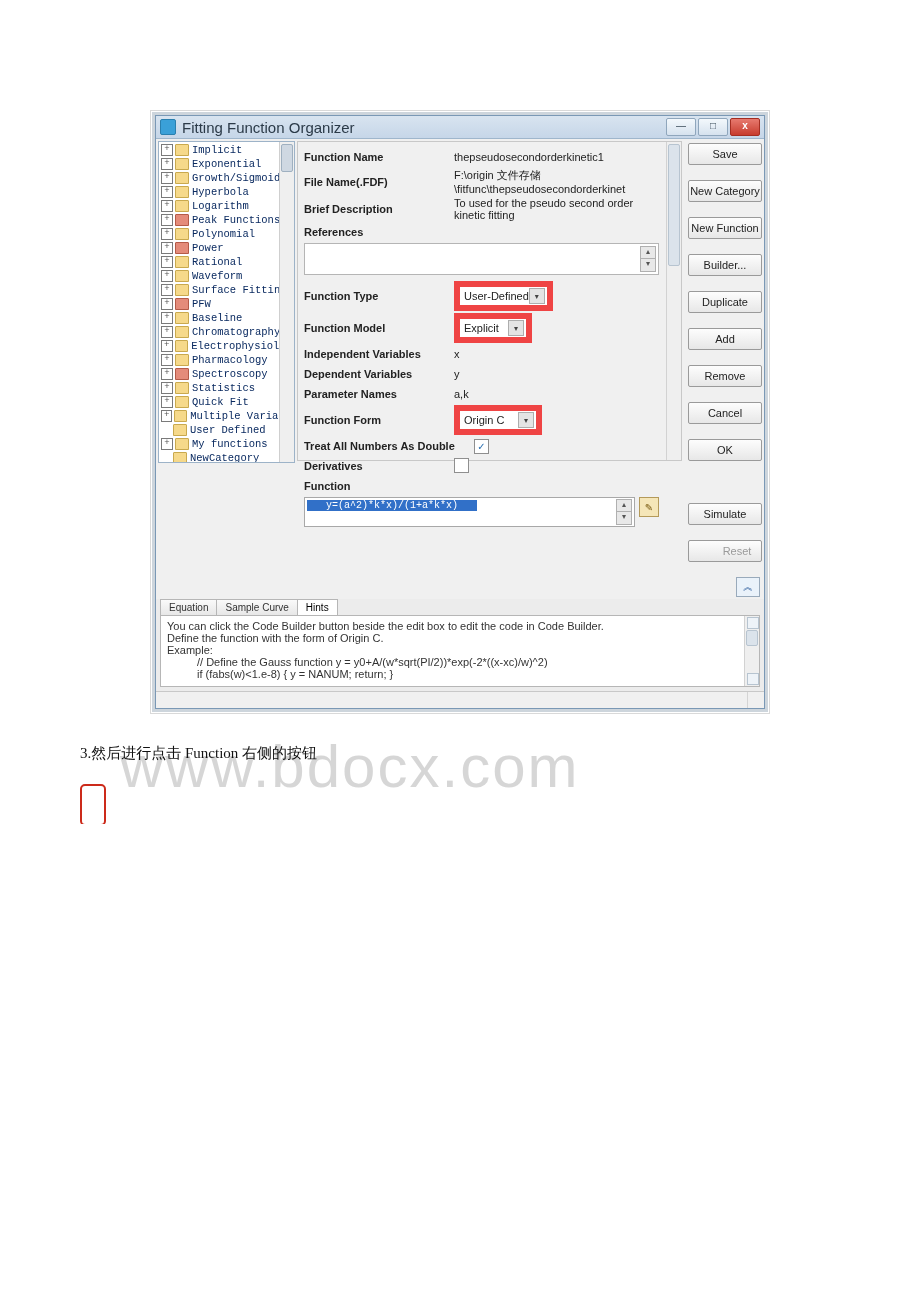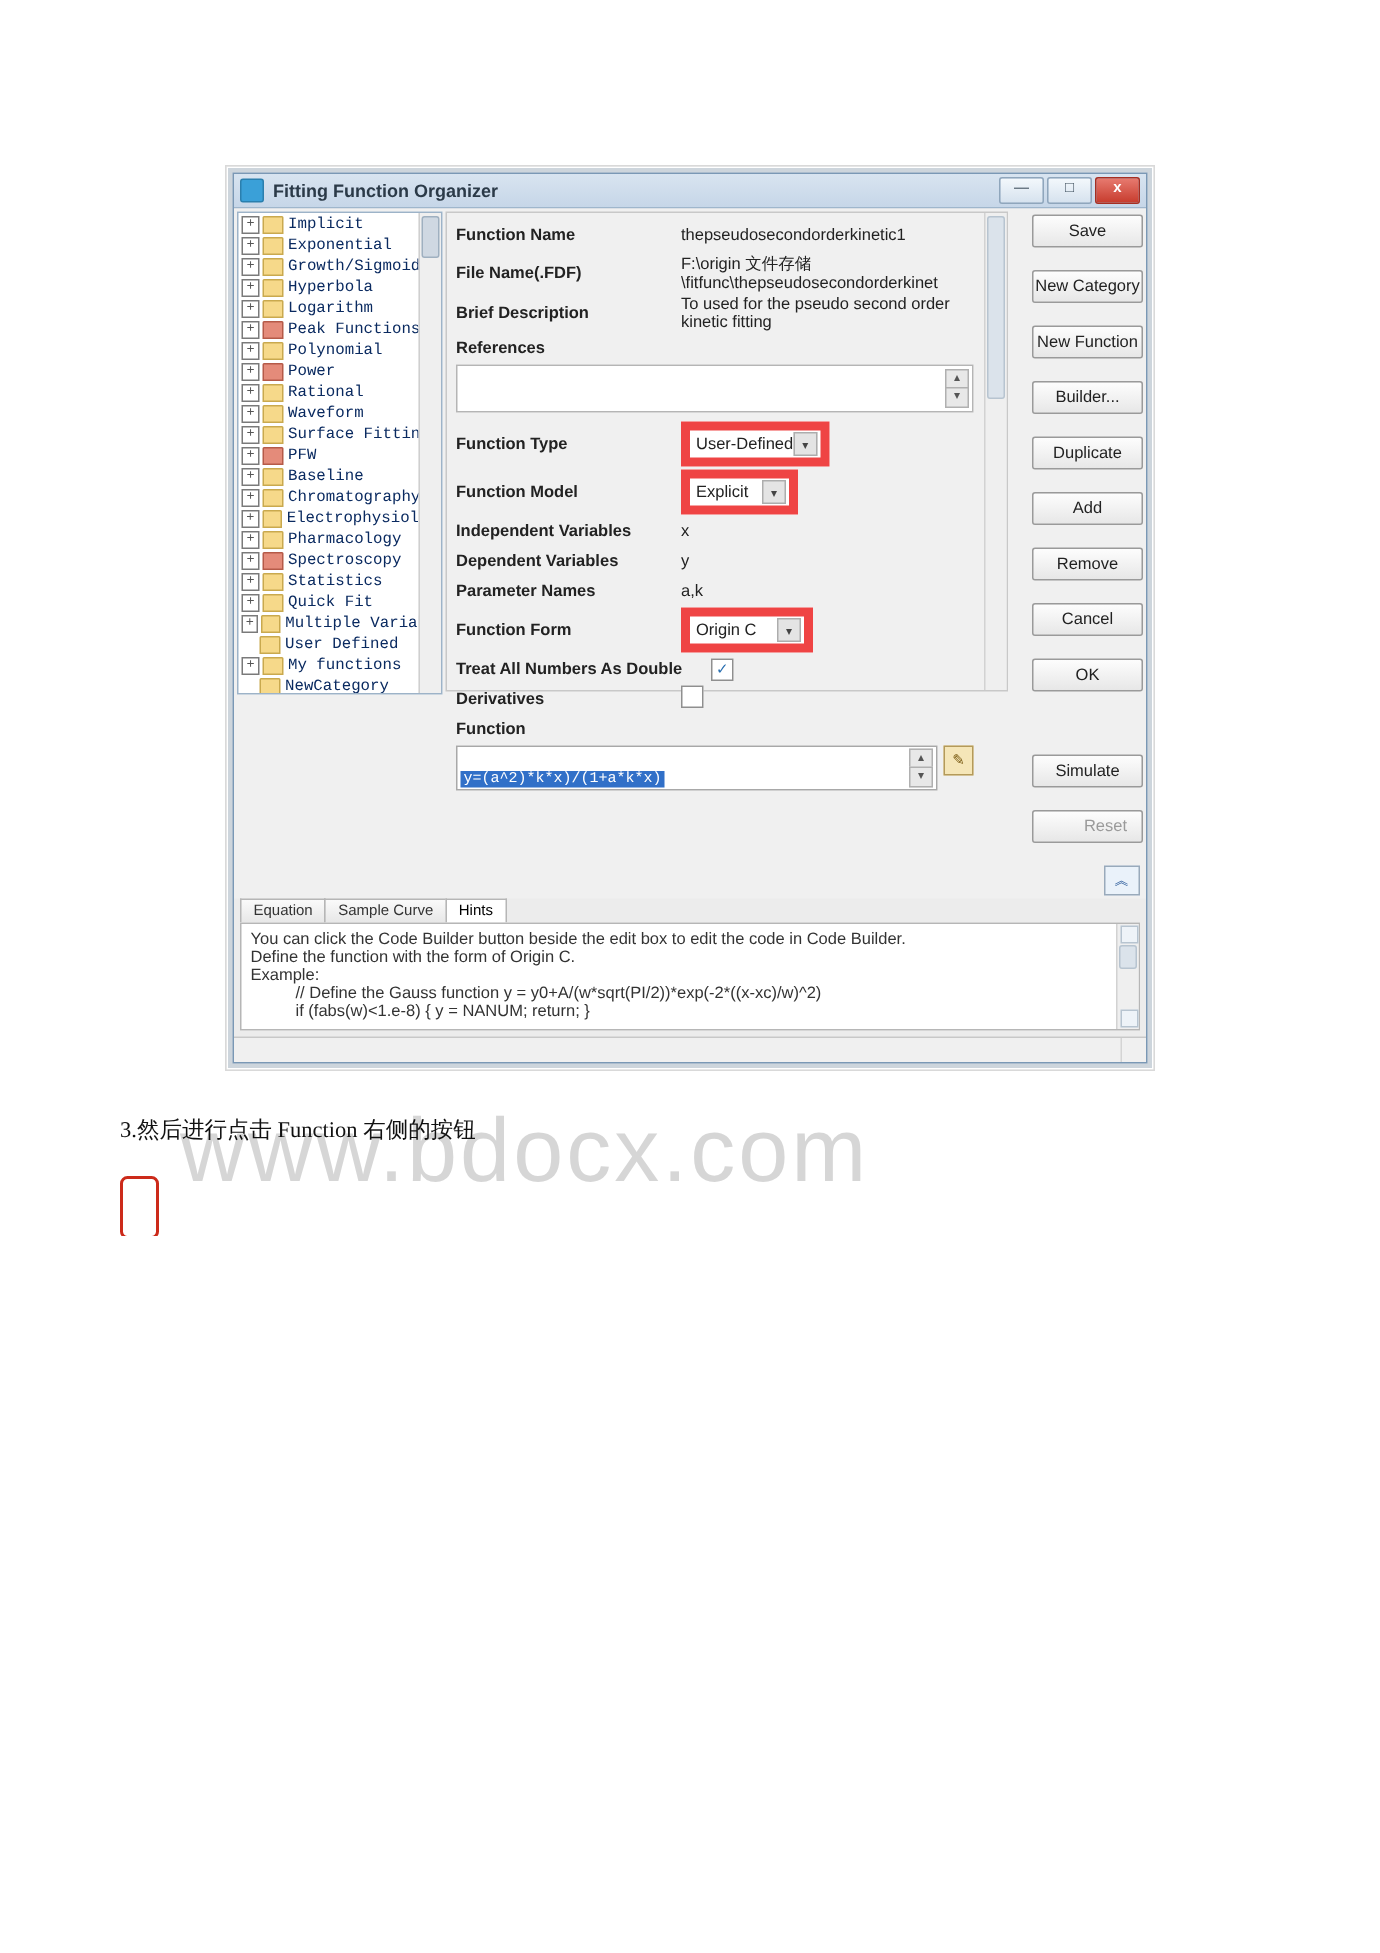--- a/index.html
+++ b/index.html
@@ -40,23 +40,22 @@
   .titlebar .app-icon {
     width: 14px; height: 14px;
     background: #3aa0d8;
     border: 1px solid #2a7fae;
     margin-right: 6px;
     border-radius: 2px;
     position: relative;
   }
   .titlebar .title-text {
     flex: 1;
-    font-size: 12px;
+    font-size: 15px;
     color: #2b3a48;
-    font-weight: bold;
   }
   .winbtns { display: flex; gap: 2px; }
   .winbtn {
     width: 28px; height: 16px;
     border: 1px solid #8fa6bc;
     background: linear-gradient(#f3f8fc,#d6e2ee);
     border-radius: 2px;
     font-size: 10px;
     text-align: center;
     line-height: 14px;
@@ -97,21 +96,21 @@
   .folder.red { background:#e48b7a; border-color:#b55a48; }
   .tree-row .lbl { overflow:hidden; text-overflow:clip; }
   .tree-scroll {
     position:absolute; right:0; top:0; bottom:0; width:14px;
     background:#efefef; border-left:1px solid #cfcfcf;
   }
   .tree-scroll .thumb { position:absolute; left:1px; right:1px; top:2px; height:26px; background:#cfd8e2; border:1px solid #9fb0c0; border-radius:2px;}
   
   .form-pane {
     flex: 1;
-    margin: 2px 16px 2px 0;
+    margin: 2px 6px 2px 0;
     background: #f0f0f0;
     border: 1px solid #c8c8c8;
     padding: 6px 6px 2px 6px;
     position: relative;
     height: 320px;
     box-sizing: border-box;
   }
   .form-scroll {
     position:absolute; right:0; top:0; bottom:0; width:14px;
     background:#efefef; border-left:1px solid #d2d2d2;
@@ -146,21 +145,21 @@
   }
   .chk { width:13px; height:13px; border:1px solid #8f8f8f; background:#fff; display:inline-flex; align-items:center; justify-content:center; font-size:10px; color:#2a6fb0;}
   .chk.on::after{content:"✓";}
   .code-strip {
     display:flex; align-items:flex-start; margin-right:16px;
   }
   .code-box {
     flex:1; height:28px; border:1px solid #a8a8a8; background:#fff; position:relative;
   }
   .code-box .hilite {
-    position:absolute; left:2px; top:16px; padding:0 2px;
+    position:absolute; left:2px; top:2px; padding:0 19px;
     background:#3170c8; color:#fff; font-family:"Courier New",monospace; font-size:10px;
   }
   .code-box .mini-up, .code-box .mini-dn {
     position:absolute; right:2px; width:14px; height:12px;
     background:#e8e8e8; border:1px solid #b0b0b0; font-size:8px; text-align:center; line-height:10px; color:#555;
   }
   .code-box .mini-up{top:1px;} .code-box .mini-dn{bottom:1px;}
   .side-icon {
     width:18px; height:18px; margin-left:4px;
     border:1px solid #b49a5a; background:#f5e6b8;

